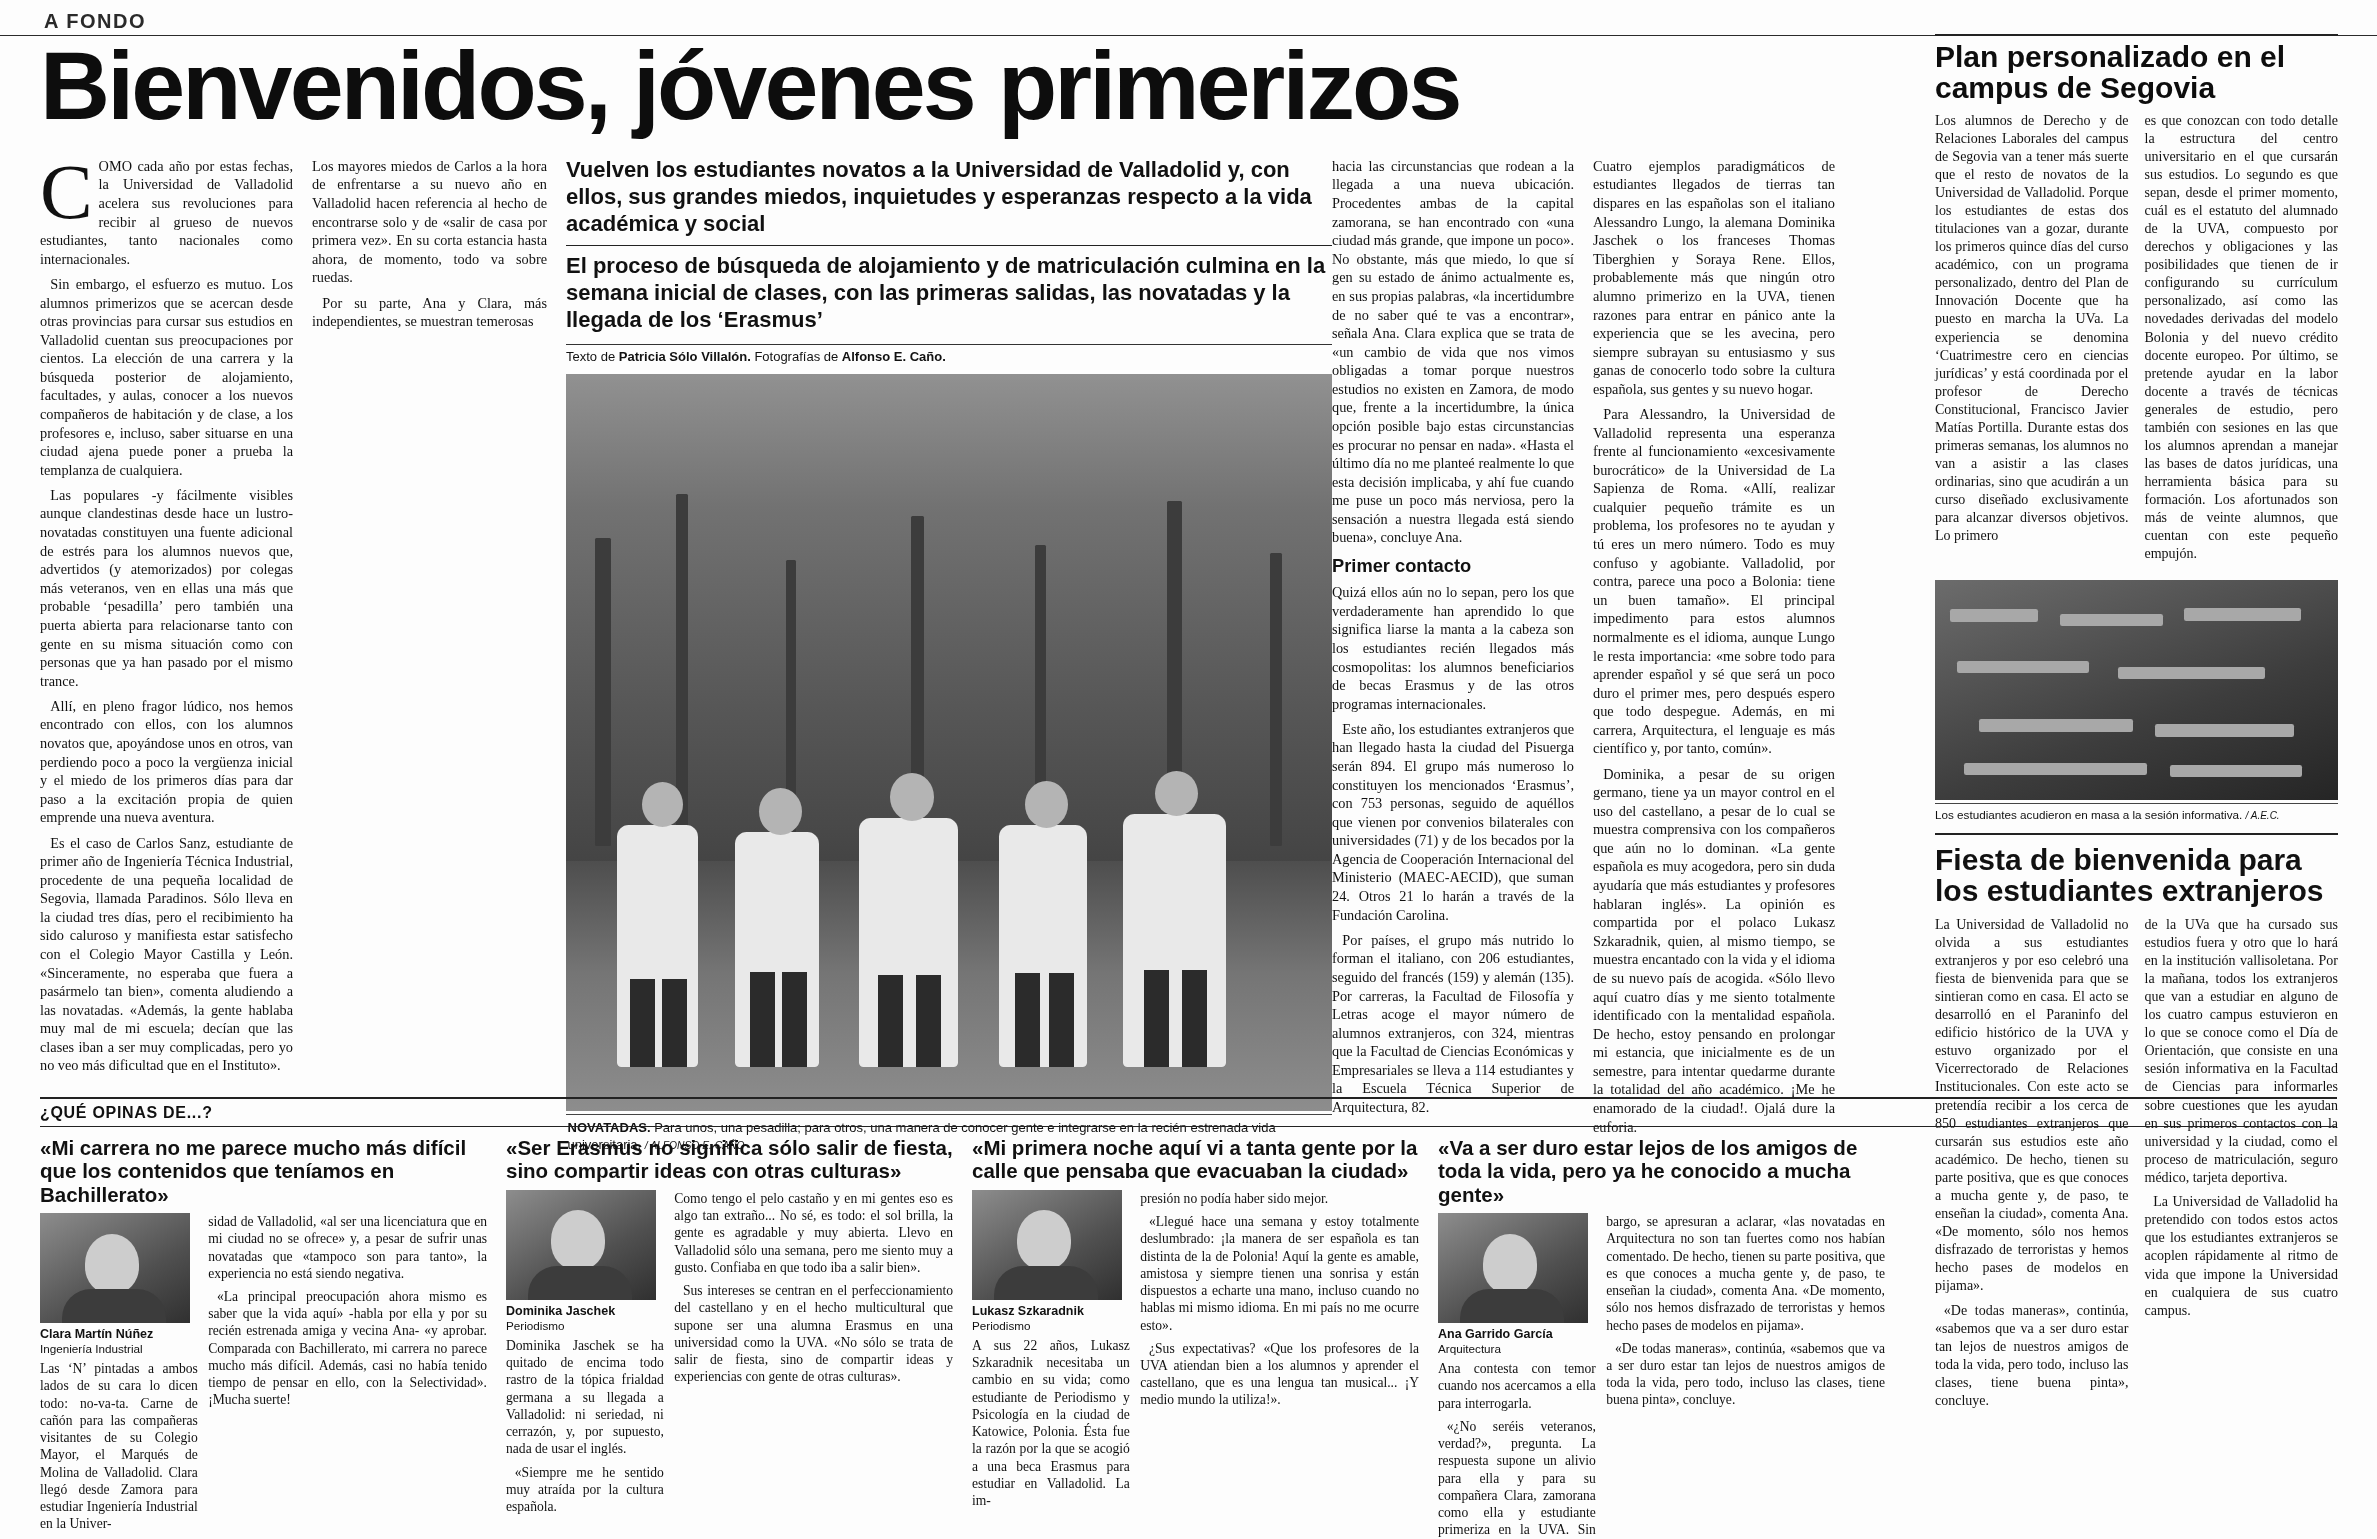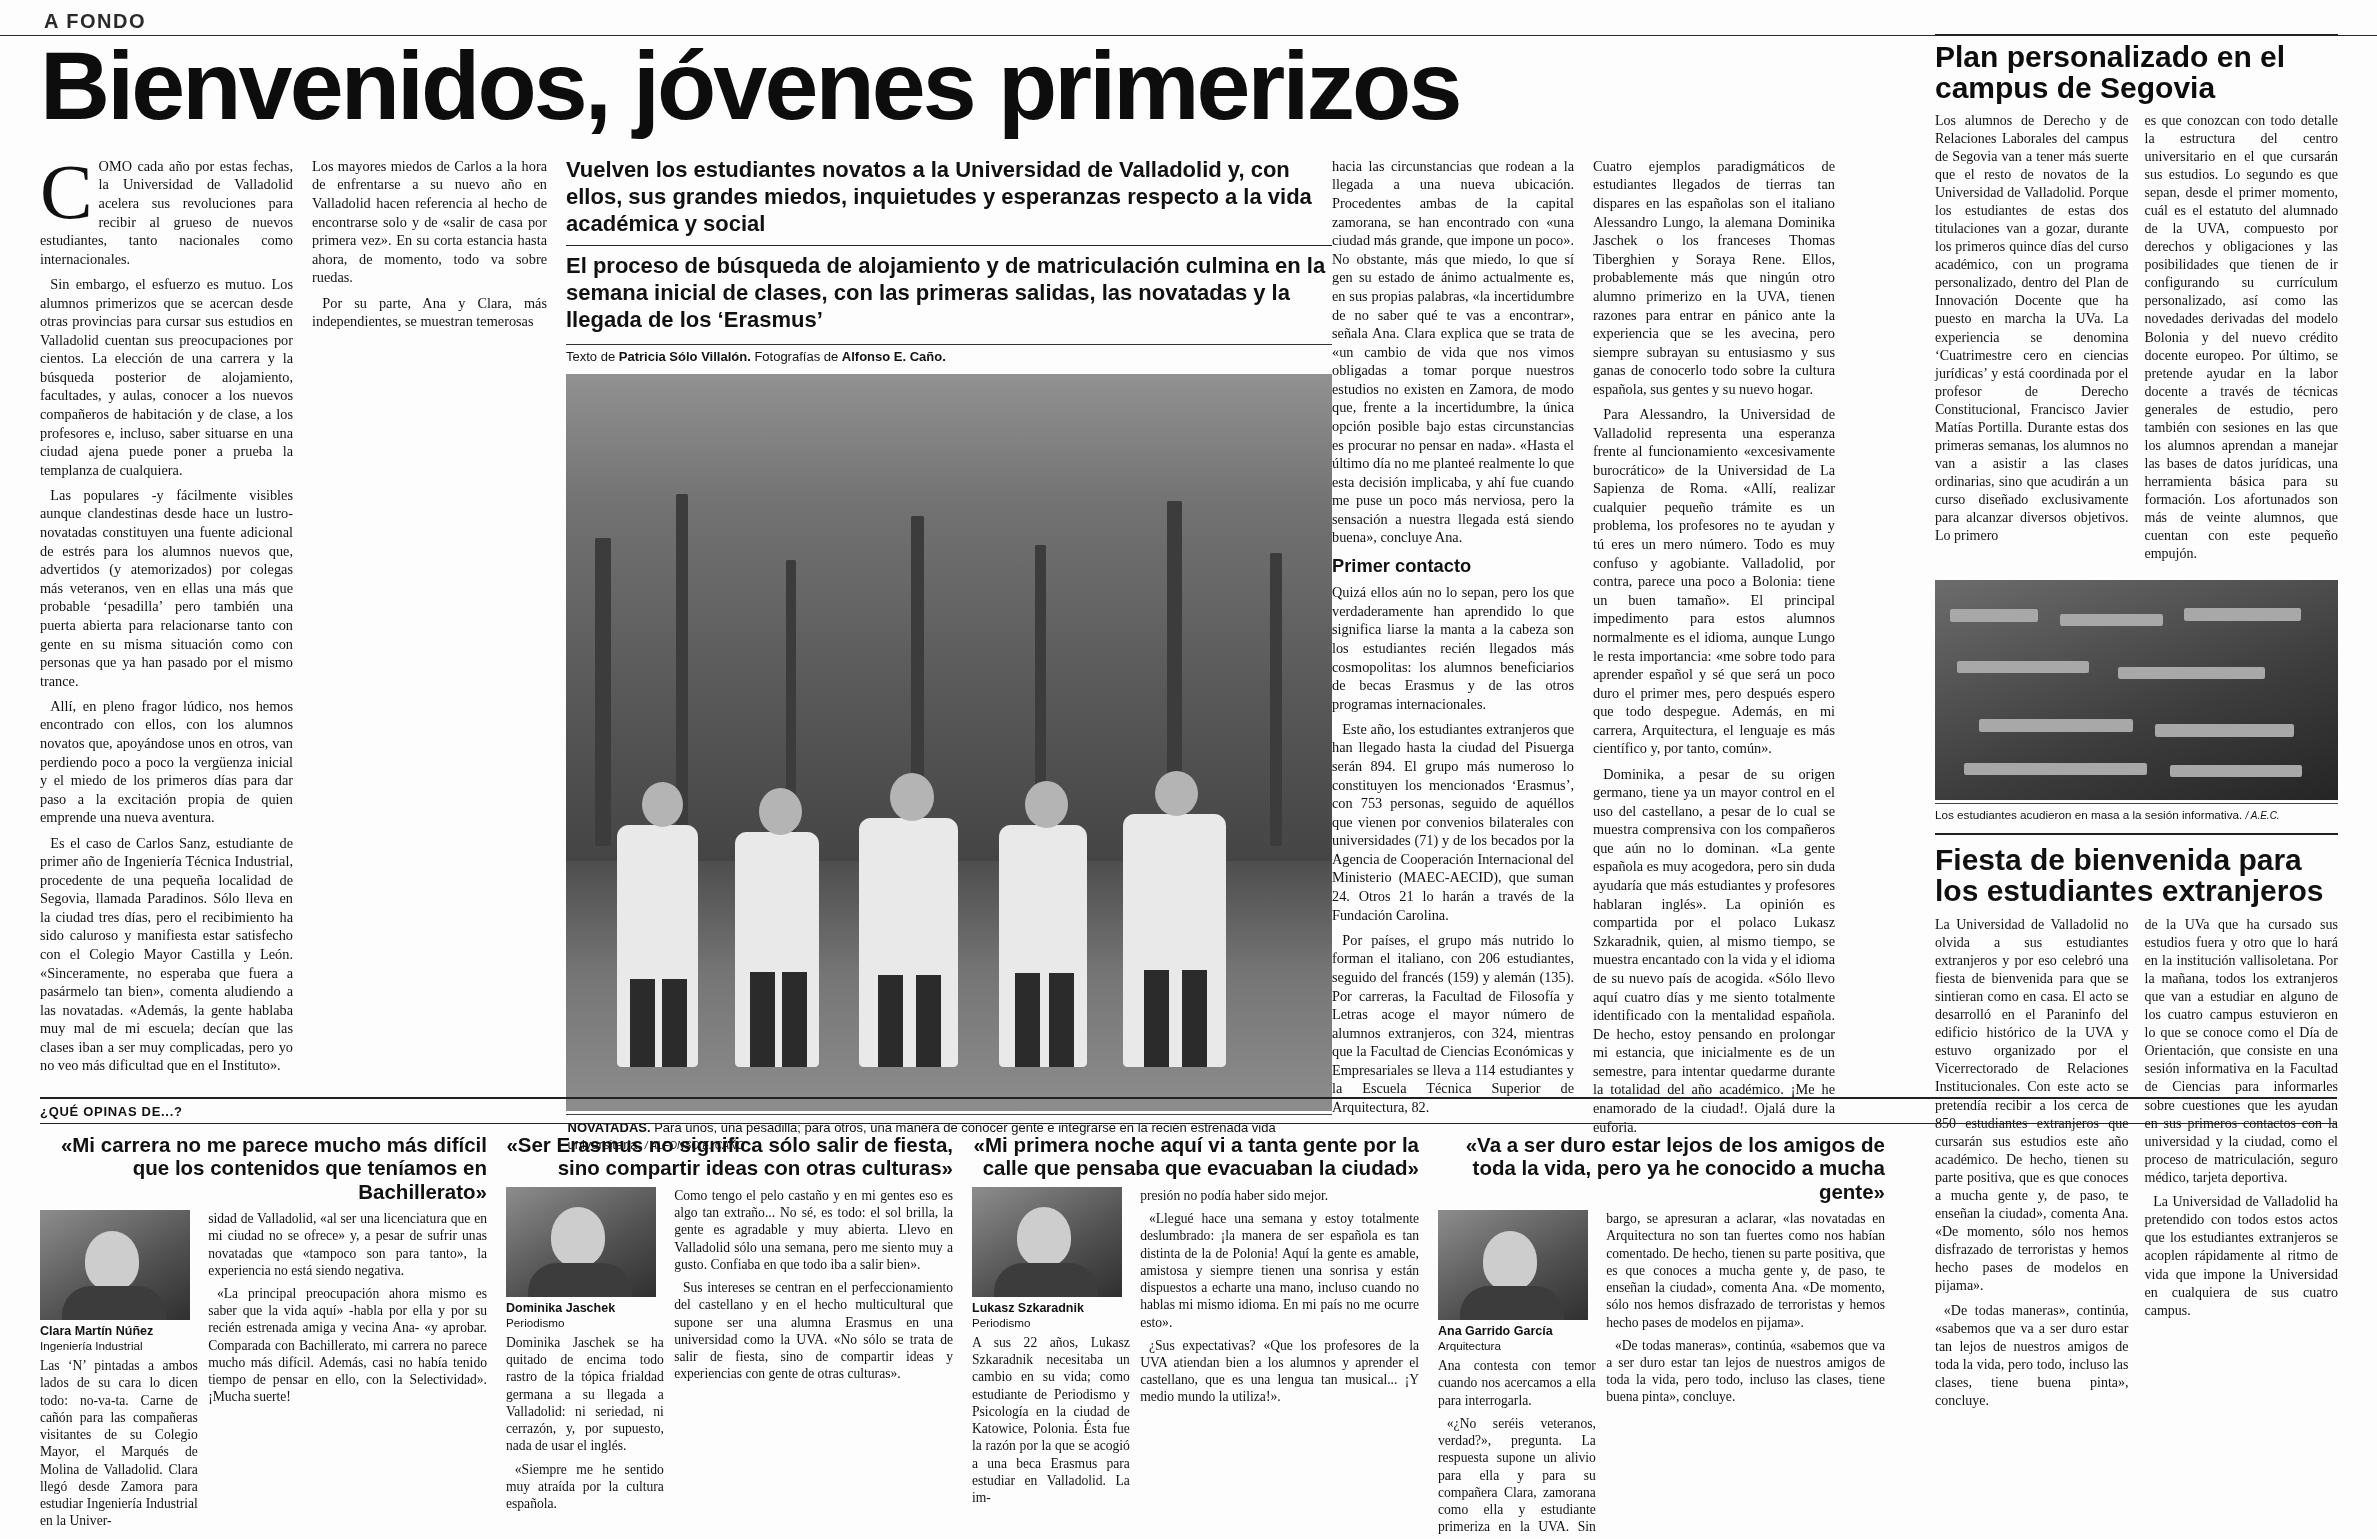--- a/index.html
+++ b/index.html
@@ -183,33 +183,32 @@
   }
   .rail-photo-caption i { font-style:italic; font-size:10px; }
 
   
   .opinion-band {
     position: absolute; left:0; top: 1097px; width: 2377px;
     padding: 0 40px;
   }
   .band-head {
     font-family: "Liberation Sans", sans-serif;
-    font-weight: bold; font-size: 13px; letter-spacing:0.7px;
+    font-weight: bold; font-size: 16px; letter-spacing:0.7px;
     padding: 4.4px 0 4.4px 0;
   }
   .band-rule-top { height:2.2px; background:#222; }
   .band-rule-bot { height:1.5px; background:#222; margin-bottom: 8.8px; }
 
   .ops { display:flex; gap: 19px; }
   .op { width: 447px; }
   .op-title {
     font-family: "Liberation Sans", sans-serif;
     font-weight: bold; font-size: 20.5px; line-height:1.13;
     margin-bottom: 7.3px;
-    text-align: right;
   }
   .op-body { display:flex; gap: 10.3px; }
   .op-left { width: 158px; }
   .op-right { width: 279px; }
   .portrait {
     width: 150px; height: 110px;
     background: linear-gradient(150deg,#8d8e88,#4f514a 60%,#2f312b);
     position:relative; overflow:hidden; filter:grayscale(100%);
     margin-bottom: 3.7px;
   }

